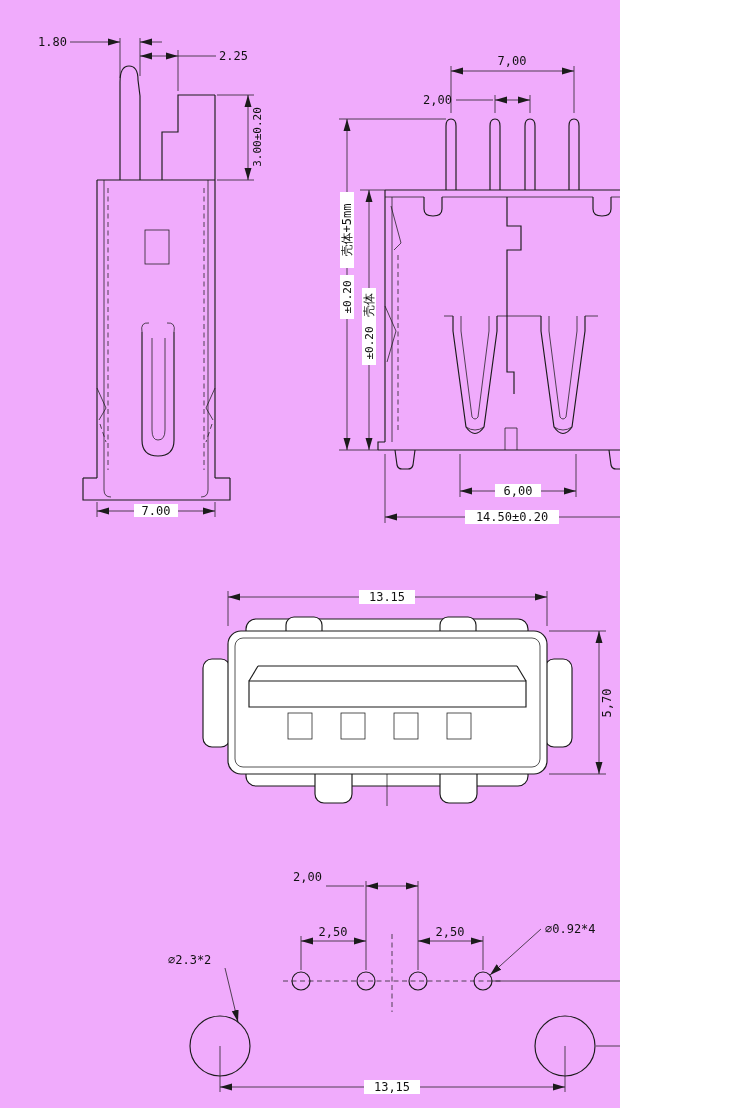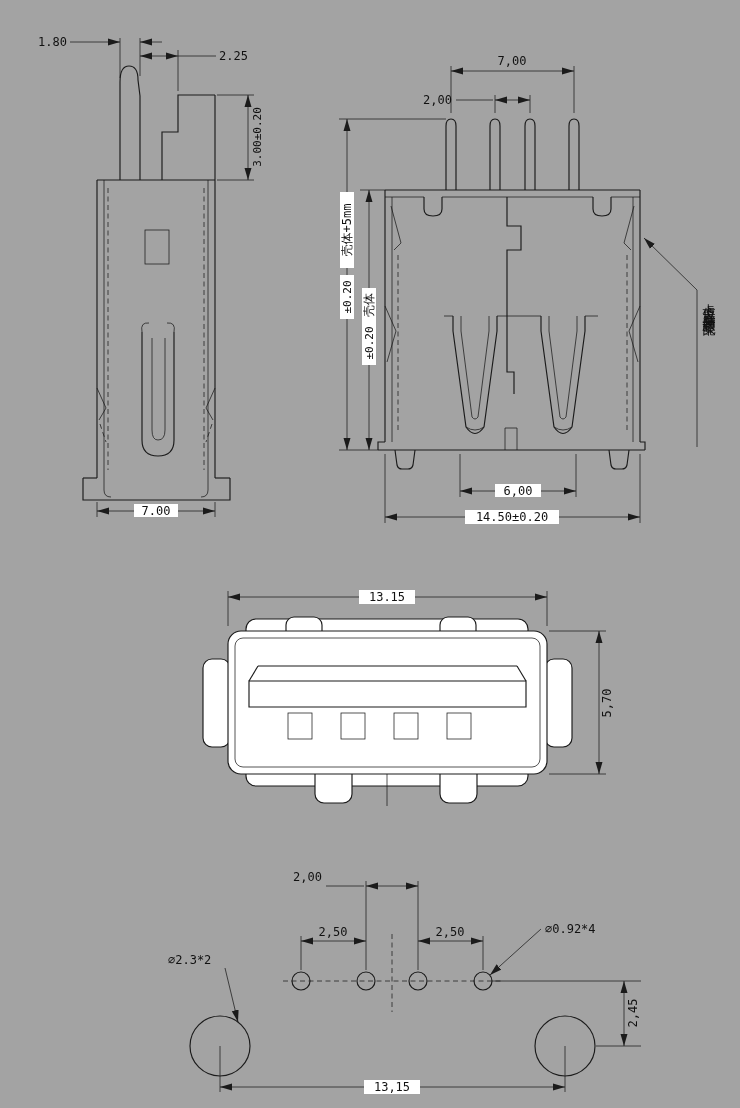--- a/index.html
+++ b/index.html
@@ -1,16 +1,16 @@
 <!DOCTYPE html>
 <html><head>
 <meta charset="utf-8">
 <style>
   html,body{margin:0;padding:0;background:#ffffff;}
-  #stage{width:740px;height:1108px;background:#a3a3a3;position:relative;overflow:hidden;}
+  #stage{width:620px;height:1108px;background:#f0abfc;position:relative;overflow:hidden;}
   svg{display:block;}
   .ln{fill:none;stroke:#1b1b1b;stroke-width:1.15;stroke-linecap:butt;stroke-linejoin:miter;}
   .thin{fill:none;stroke:#1b1b1b;stroke-width:0.75;}
   .dash{fill:none;stroke:#1b1b1b;stroke-width:0.75;stroke-dasharray:5 3.5;}
   .dimln{fill:none;stroke:#1b1b1b;stroke-width:0.75;}
   .wh{fill:#ffffff;stroke:#1b1b1b;stroke-width:1.15;}
   .whthin{fill:#ffffff;stroke:#1b1b1b;stroke-width:0.75;}
   .bg{fill:#ffffff;stroke:none;}
   text.dim{font-family:"DejaVu Sans Mono","Liberation Mono",monospace;font-size:12px;fill:#111;}
   text.dimS{font-family:"DejaVu Sans Mono","Liberation Mono",monospace;font-size:11px;fill:#111;}

